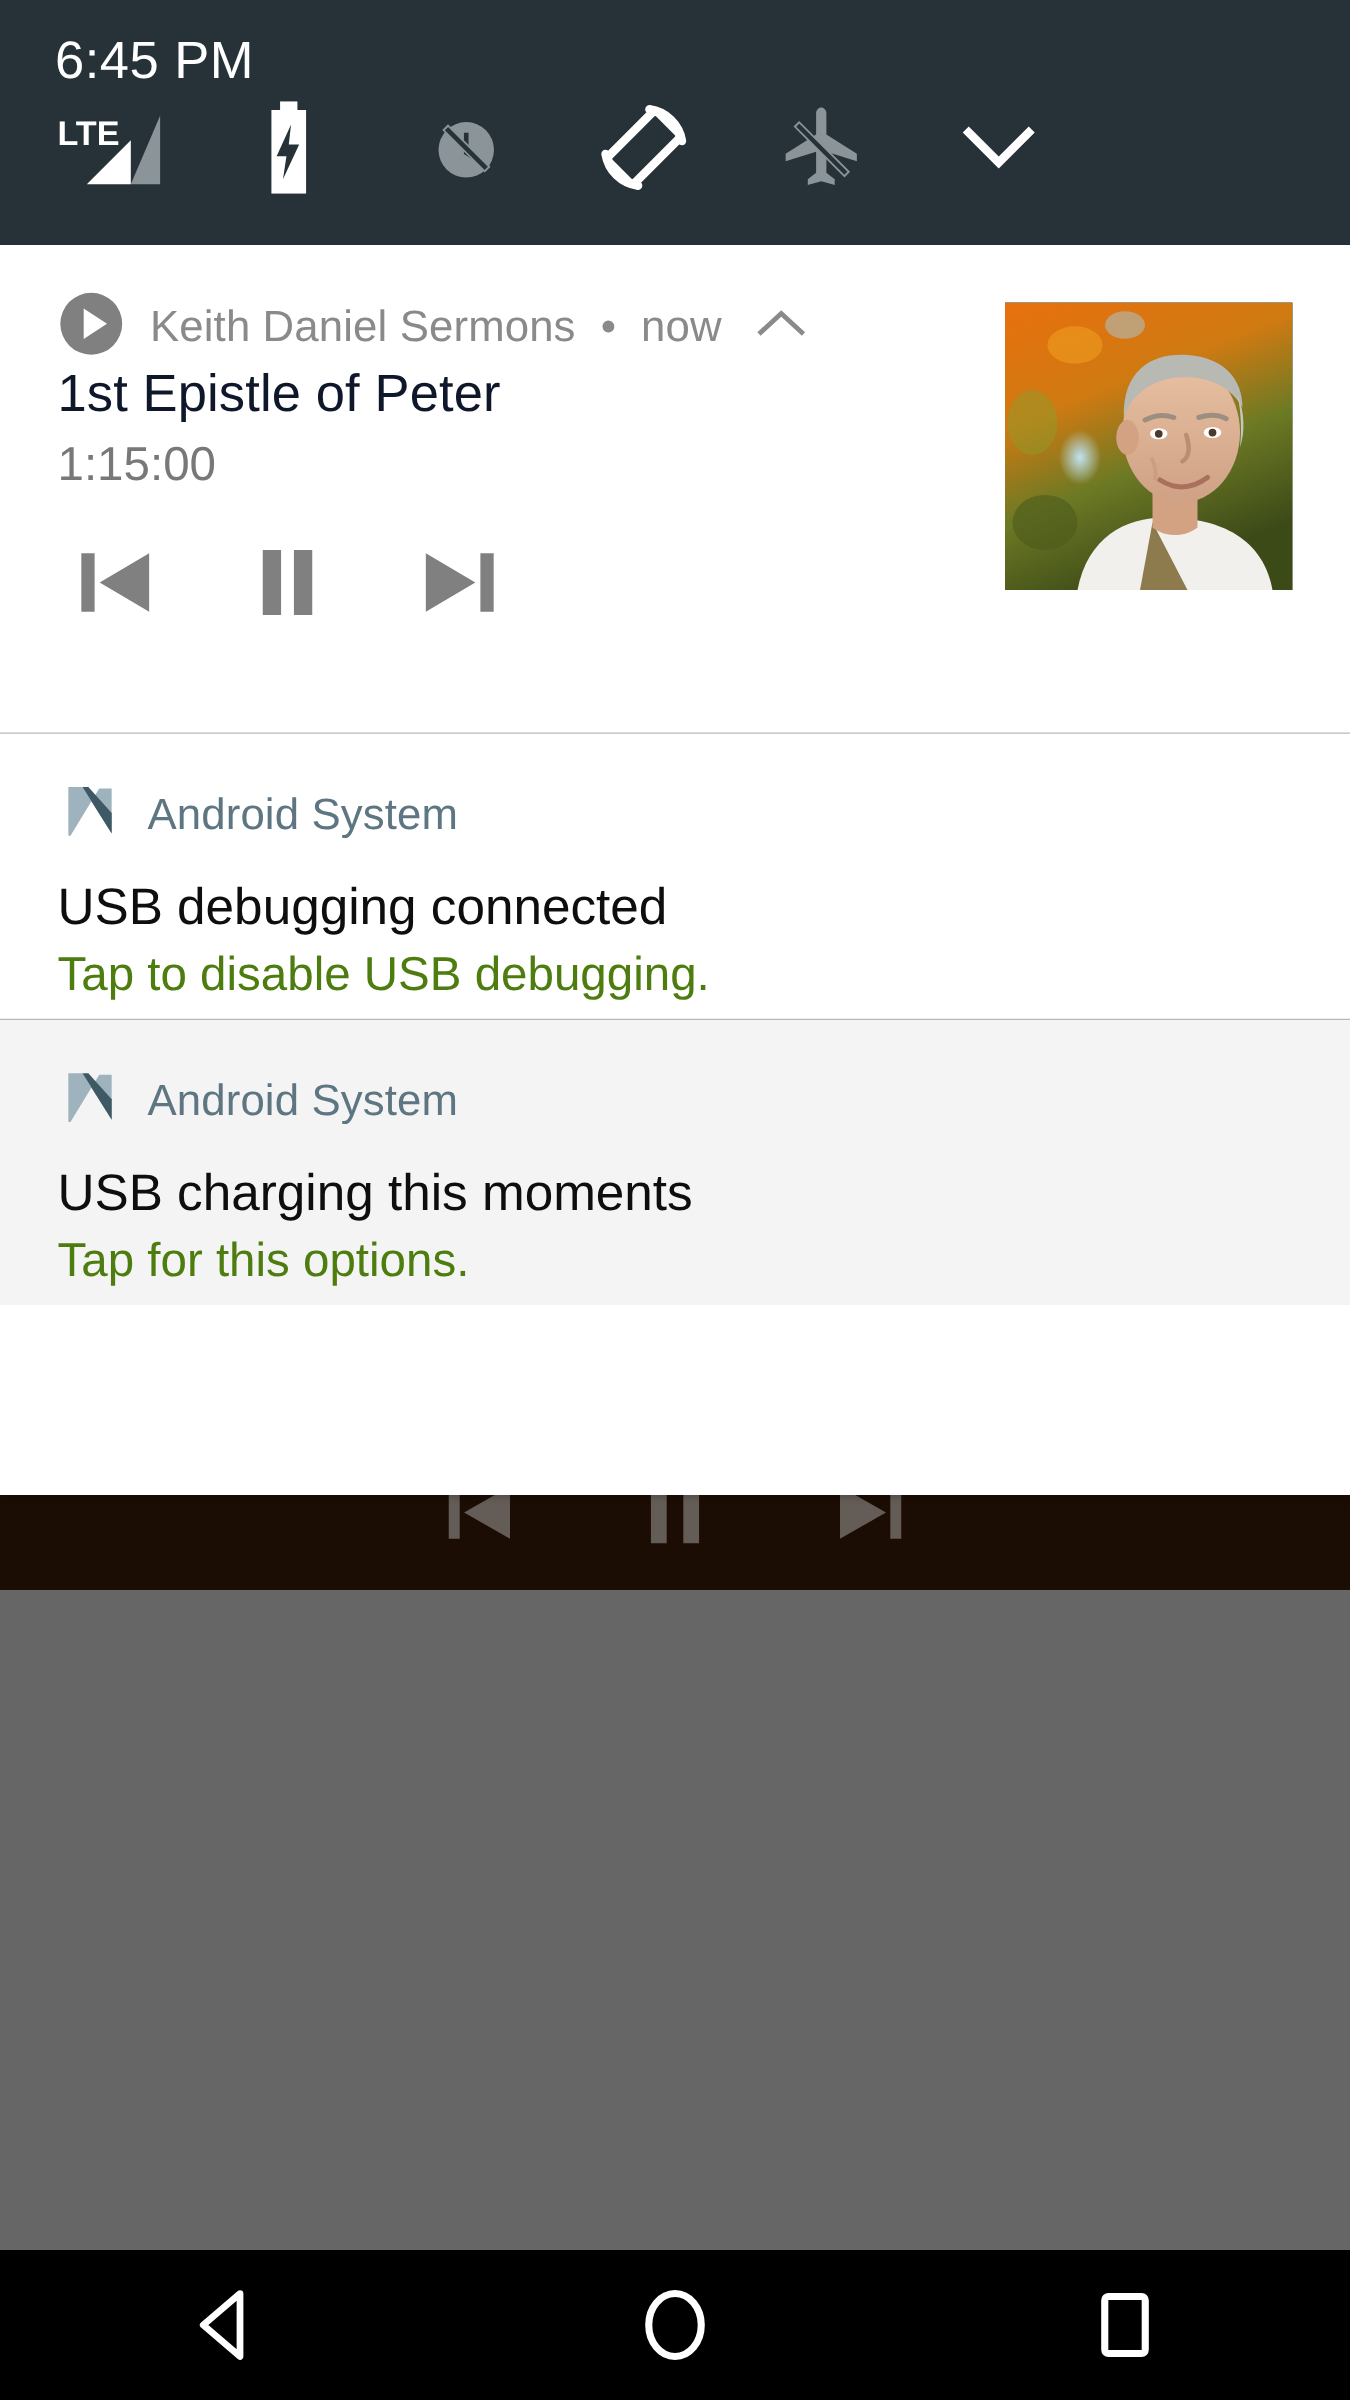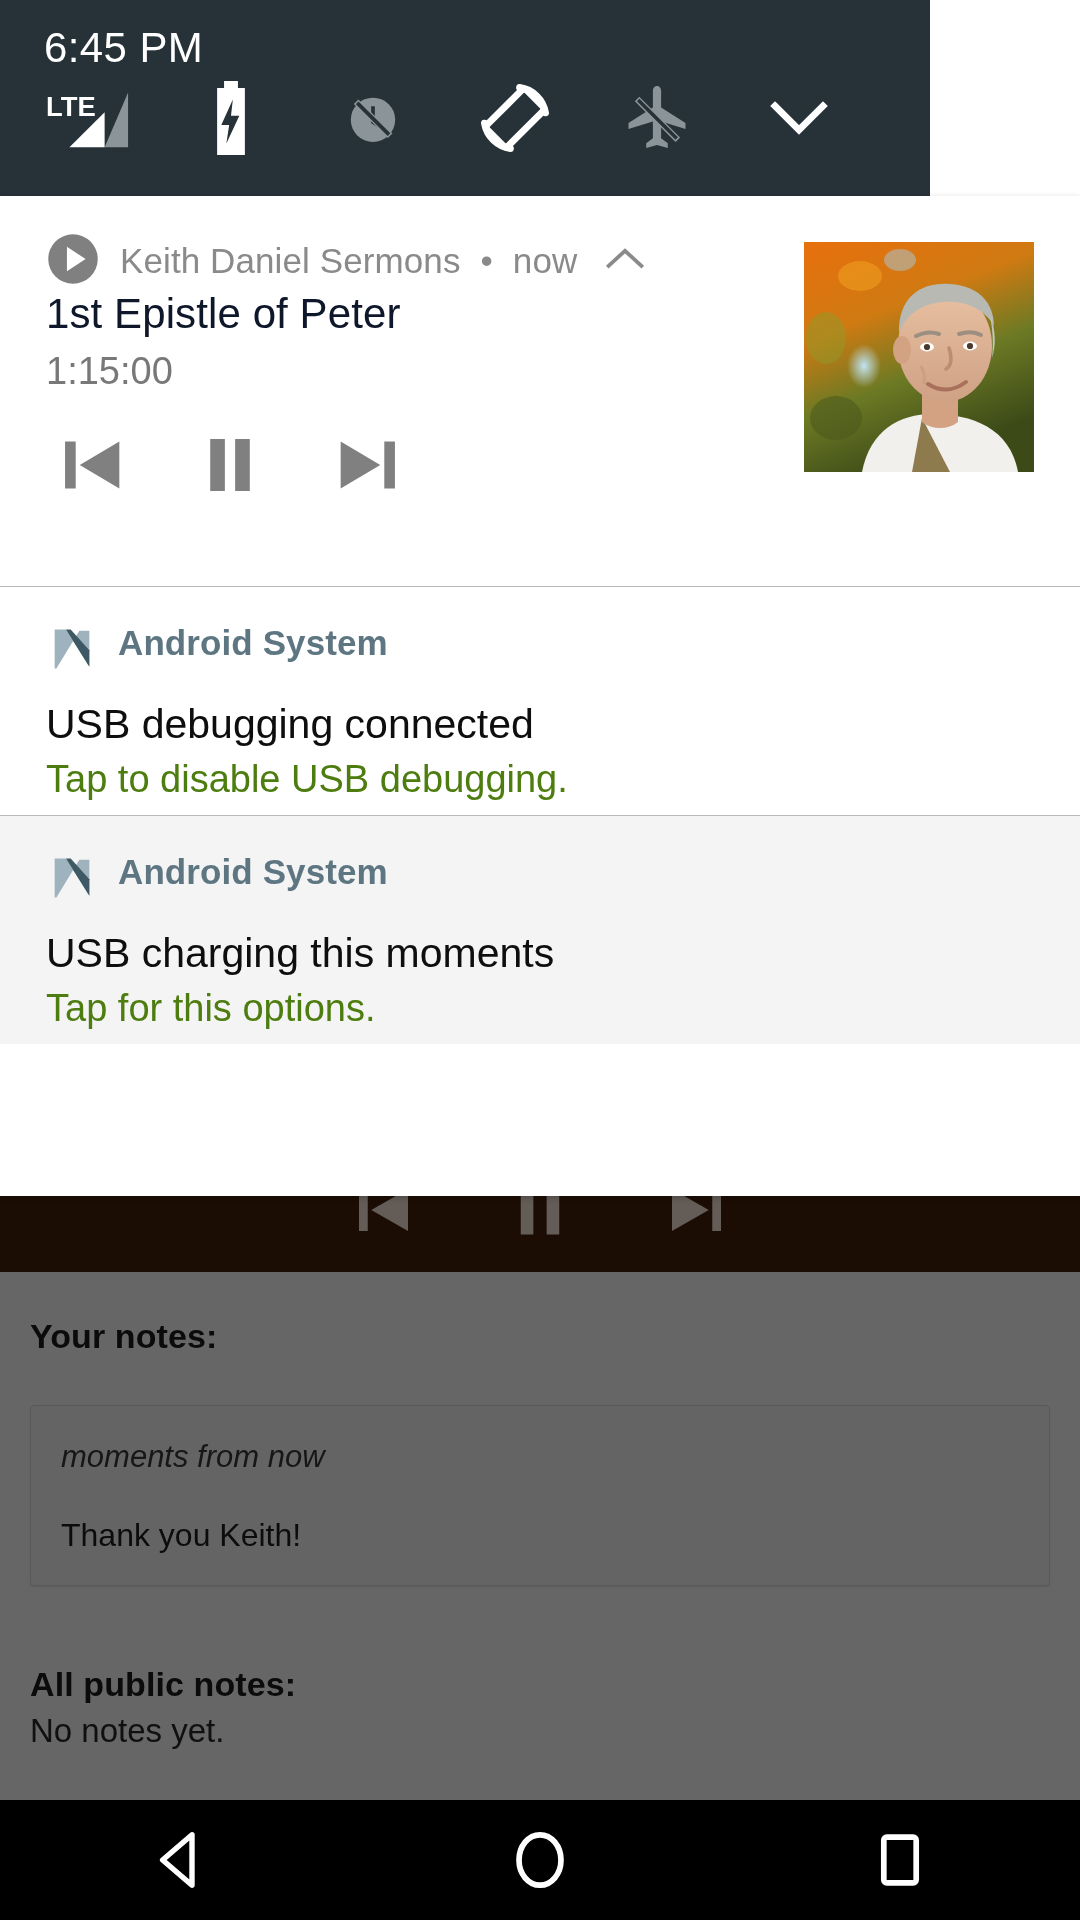--- a/index.html
+++ b/index.html
@@ -46,21 +46,21 @@
   .notes-empty { margin-top:6px; font-size:33px; color:#2a2a2a; line-height:1.25; }
 
   
   #scrim {
     position:absolute; left:0; top:1272px; width:1080px; height:528px;
     background:rgba(0,0,0,0.60); pointer-events:none;
   }
 
   
   #status-bar {
-    position:absolute; left:0; top:0; width:930px; height:196px;
+    position:absolute; left:0; top:0; width:1080px; height:196px;
     background:#263238;
   }
   #clock {
     position:absolute; left:44px; top:24px;
     font-size:42px; color:#ffffff; font-weight:500; letter-spacing:0.4px;
   }
   #qs-icons {
     position:absolute; left:0; top:76px; width:1080px; height:84px;
     display:flex; align-items:center;
   }
@@ -90,21 +90,21 @@
     margin-top:28px; display:flex; align-items:center; gap:52px;
   }
   #album-art {
     position:absolute; right:46px; top:46px;
     width:230px; height:230px; overflow:hidden;
     background:#2d3d16;
   }
 
   
   .notif-sys { height:228px; padding-top:36px; }
-  .sys-header { display:flex; align-items:flex-start; gap:20px;font-weight:bold; }
+  .sys-header { display:flex; align-items:center; gap:20px; }
   .sys-app-name { font-size:35px; color:#5d7682; letter-spacing:0.1px; }
   .sys-title { margin-top:22px; font-size:41px; color:#0e0e0e; }
   .sys-body { margin-top:10px; font-size:38px; color:#4d7c0f; }
   .tint-grey { background:#f4f4f4; }
 
   
   #nav-bar {
     position:absolute; left:0; top:1800px; width:1080px; height:120px;
     background:#000000; display:flex; align-items:center; justify-content:space-around;
   }
@@ -130,33 +130,20 @@
           </svg>
         </span>
         <span class="mctl">
           <svg width="84" height="84" viewBox="0 0 24 24" aria-hidden="true">
             <path d="M4 6v12l10.5-6z M15.5 6H18v12h-2.5z" fill="#bdbdbd"></path>
           </svg>
         </span>
       </div>
     </div>
 
-    <div id="app-notes">
-      <div class="notes-heading">Your notes:</div>
-
-      <div id="note-card">
-        <div class="note-time">moments from now</div>
-        <div class="note-body">Thank you Keith!</div>
-      </div>
-
-      <div id="public-notes">
-        <div class="notes-heading">All public notes:</div>
-        <div class="notes-empty">No notes yet.</div>
-      </div>
-    </div>
 
     <div id="scrim"></div>
   </div>
 
   <div id="status-bar">
     <div id="clock">6:45 PM</div>
 
     <div id="qs-icons">
 
       <div class="qs-slot">

